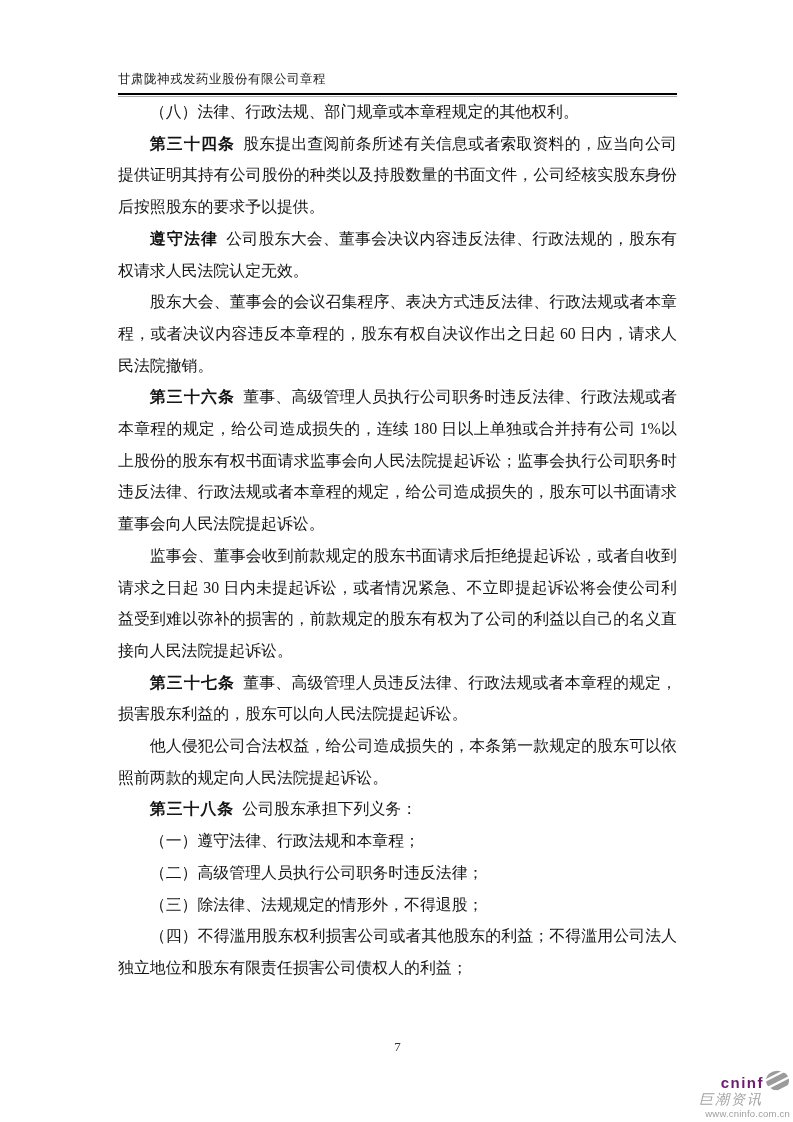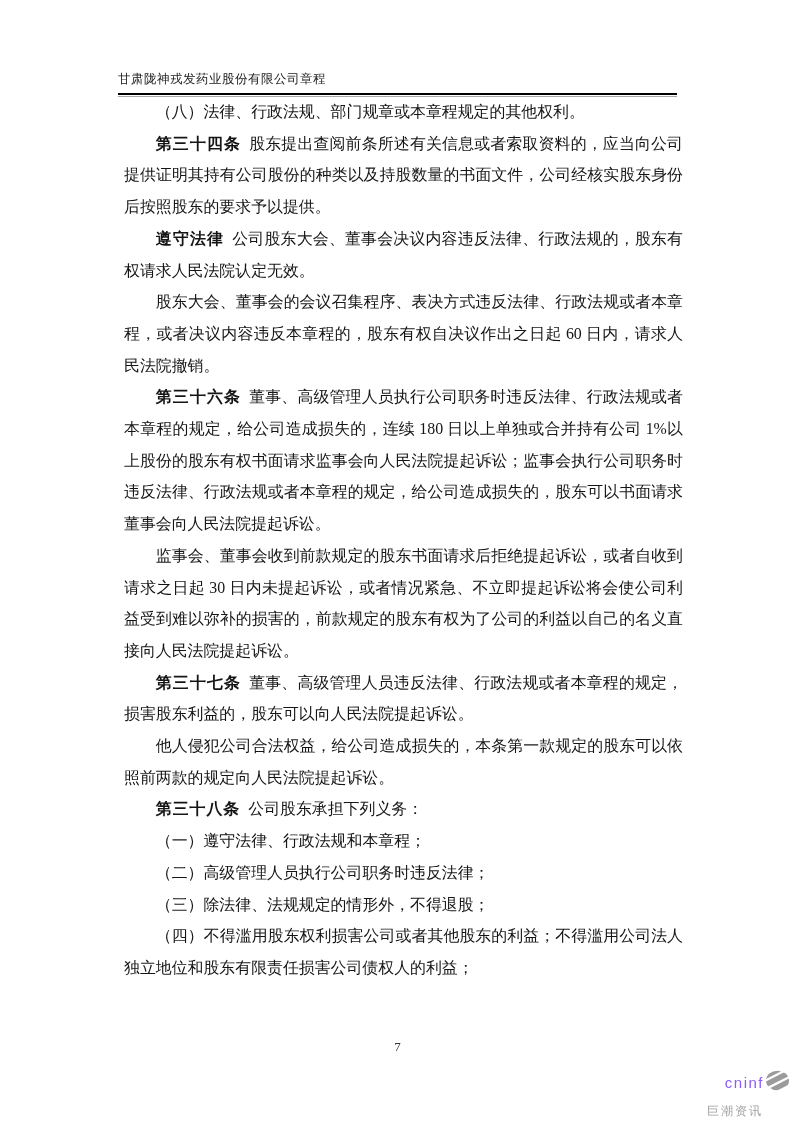--- a/index.html
+++ b/index.html
@@ -30,21 +30,21 @@
   #hdr .rule {
     margin-top: 6px;
     height: 1px;
     border-top: 2px solid #000000;
     border-bottom: 1px solid #a9a9a9;
   }
 
   
   #doc {
     position: absolute;
-    left: 124px;
+    left: 118px;
     top: 96px;
     width: 559px;
   }
   #doc p.para {
     margin: 0;
     padding: 0;
     font-size: 15.9px;
     line-height: 31.7px;
     text-indent: 2em;
     text-align: justify;
@@ -78,33 +78,34 @@
     text-align: right;
     user-select: none;
   }
   #logo .row1 {
     display: flex;
     justify-content: flex-end;
     align-items: center;
     gap: 1px;
   }
   #logo .brand {
-    font-weight: normal;
+    font-weight: bold;
     font-size: 15px;
     letter-spacing: 1.5px;
-    color: #8b5cf6;
+    color: #701a75;
     line-height: 18px;
   }
   #logo .caption {
-    font-size: 12px;
+    font-size: 14px;
     letter-spacing: 2px;
     color: #a2a2a2;
-    margin-top: 12px;
+    margin-top: 0;
     margin-right: 27px;
     line-height: 9px;
+    font-style: italic;
   }
   #logo .url {
     font-size: 9.5px;
     color: #9e9e9e;
     margin-top: 4px;
     line-height: 11px;
     letter-spacing: 0.2px;
   }
 </style>
 </head>

